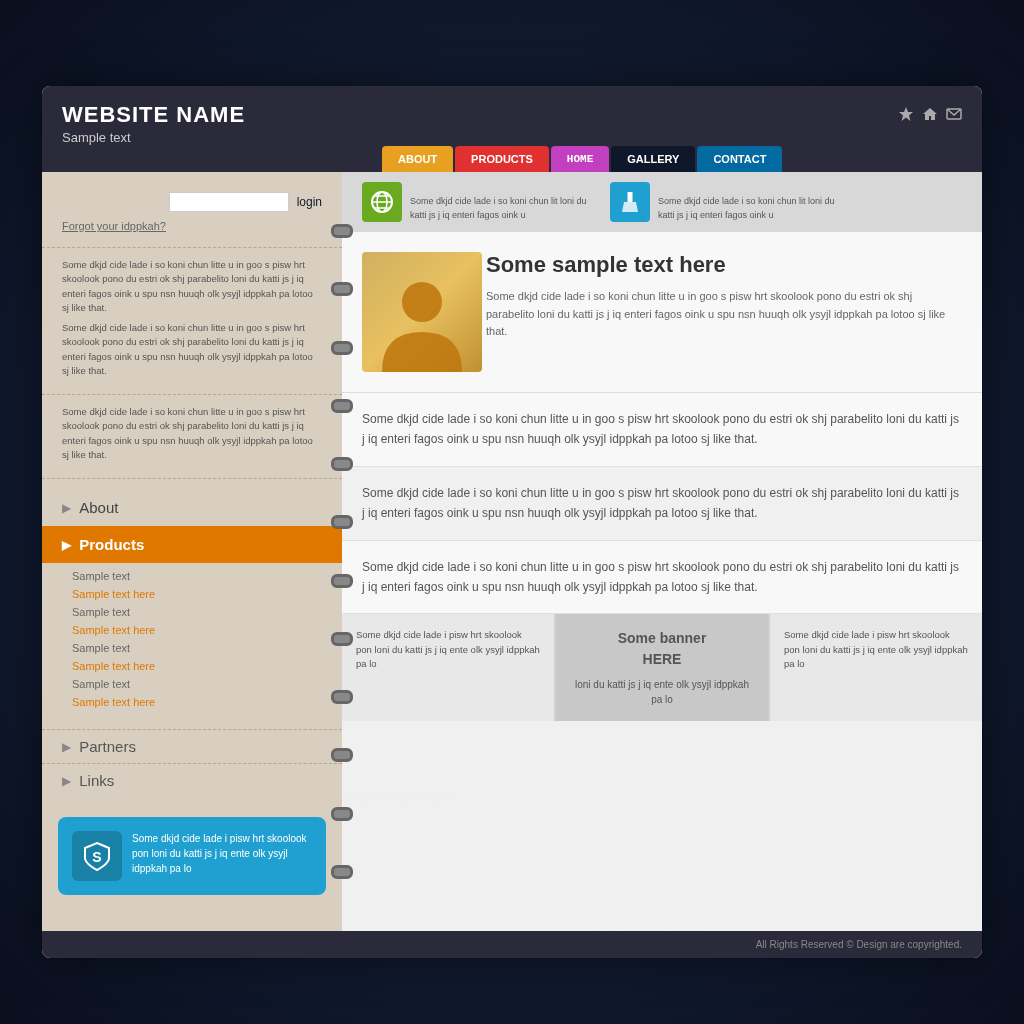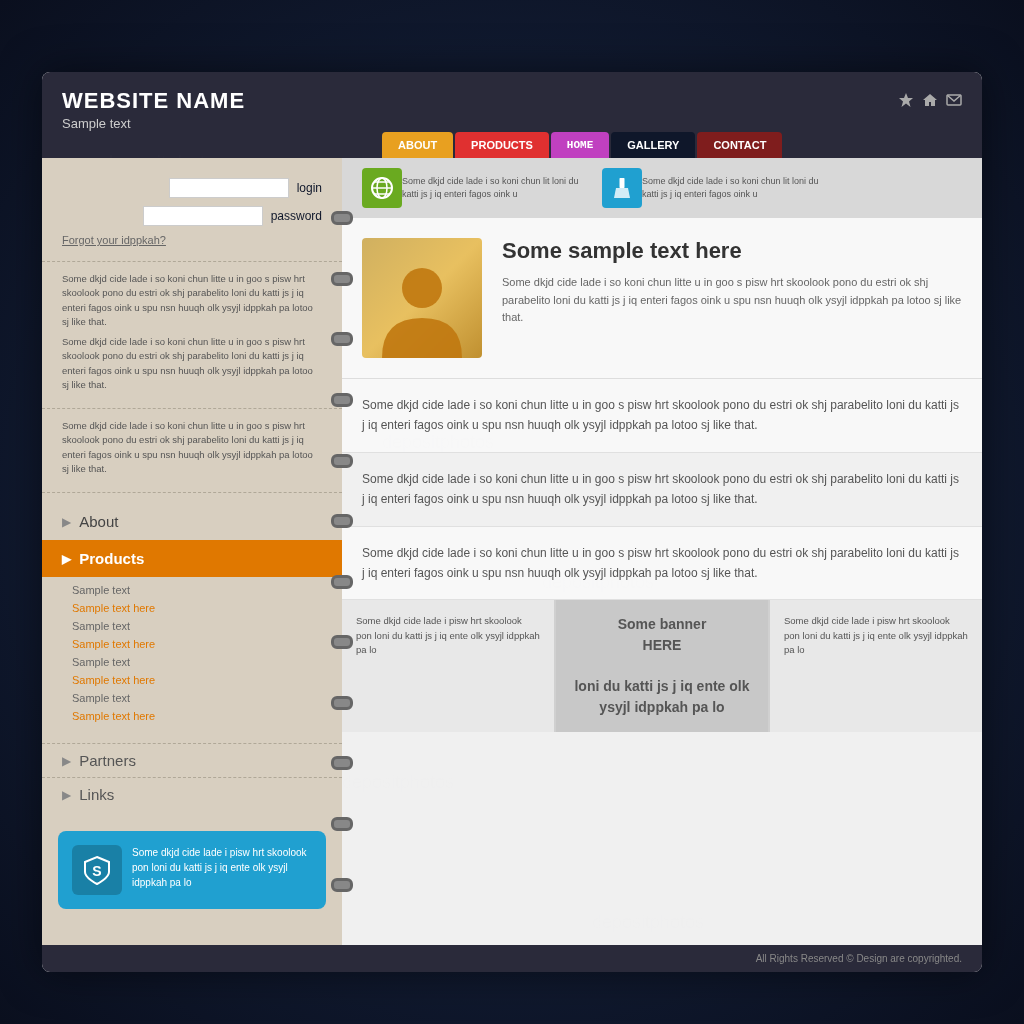--- a/index.html
+++ b/index.html
@@ -68,21 +68,21 @@
       font-weight: bold;
       color: #fff;
       cursor: pointer;
       text-transform: uppercase;
       border-radius: 4px 4px 0 0;
     }
     .nav-about { background: #e8a020; }
     .nav-products { background: #e03030; }
     .nav-home { background: #c040c0; font-family: Liberation Mono, monospace; }
     .nav-gallery { background: #0f172a; }
-    .nav-contact { background: #7f1d1d; }
+    .nav-contact { background: #0369a1; }
 
     
     .body-layout {
       display: flex;
       background: #e8e0d0;
     }
     
     .sidebar {
       width: 300px;
       background: #d8cfc0;
@@ -241,22 +241,22 @@
     }
     
     .feature-strip {
       background: #d8d8d8;
       display: flex;
       padding: 10px 20px;
       gap: 20px;
     }
     .feature-item {
       display: flex;
-      align-items: center;
-      gap: 0;
+      align-items: flex-end;
+      gap: 8px;
     }
     .feature-icon {
       width: 40px;
       height: 40px;
       background: #6aaa20;
       border-radius: 4px;
       display: flex;
       align-items: center;
       justify-content: center;
       flex-shrink: 0;
@@ -266,21 +266,21 @@
     .feature-text {
       font-size: 9px;
       color: #555;
       line-height: 1.5;
       max-width: 180px;
     }
     
     .profile-block {
       padding: 20px;
       display: flex;
-      gap: 20px;
+      gap: 4px;
       border-bottom: 1px solid #ddd;
       background: #f8f8f8;
     }
     .profile-avatar {
       width: 120px;
       height: 120px;
       background: linear-gradient(135deg, #d0b060 0%, #e8c060 50%, #c09030 100%);
       border-radius: 4px;
       flex-shrink: 0;
       display: flex;
@@ -403,24 +403,20 @@
 
   <div class="body-layout">
 
     <div class="sidebar">
 
       <div class="login-area">
         <div class="login-field">
           <input type="text" style="">
           <label>login</label>
         </div>
-        <div class="login-field">
-          <input type="password" style="">
-          <label>password</label>
-        </div>
         <div class="forgot-link">Forgot your idppkah?</div>
       </div>
 
       <div class="sidebar-text-block">
         <p>Some dkjd  cide lade i so koni chun litte u in goo s pisw hrt skoolook pono du estri ok shj parabelito loni du katti js j iq enteri fagos oink u spu nsn huuqh olk ysyjl idppkah pa lotoo sj like that.</p>
         <p>Some dkjd  cide lade i so koni chun litte u in goo s pisw hrt skoolook pono du estri ok shj parabelito loni du katti js j iq enteri fagos oink u spu nsn huuqh olk ysyjl idppkah pa lotoo sj like that.</p>
       </div>
       <div class="sidebar-text-block">
         <p>Some dkjd  cide lade i so koni chun litte u in goo s pisw hrt skoolook pono du estri ok shj parabelito loni du katti js j iq enteri fagos oink u spu nsn huuqh olk ysyjl idppkah pa lotoo sj like that.</p>
       </div>
@@ -535,21 +531,21 @@
       <div class="content-block">
         <p>Some dkjd  cide lade i so koni chun litte u in goo s pisw hrt skoolook pono du estri ok shj parabelito loni du katti js j iq enteri fagos oink u spu nsn huuqh olk ysyjl idppkah pa lotoo sj like that.</p>
       </div>
 
       <div class="bottom-banners">
         <div class="banner-item">
           <span>Some dkjd  cide lade i pisw hrt skoolook pon loni du katti js j iq ente olk ysyjl idppkah pa lo</span>
         </div>
         <div class="banner-item banner-center">
           <span>Some banner<br>HERE</span>
-          <span style="font-size:14px;font-weight:bold;margin-top:20px;">loni du katti js j iq ente olk ysyjl idppkah pa lo</span>
+          <span style="font-size:10px;font-weight:normal;margin-top:7px;">loni du katti js j iq ente olk ysyjl idppkah pa lo</span>
         </div>
         <div class="banner-item">
           <span>Some dkjd  cide lade i pisw hrt skoolook pon loni du katti js j iq ente olk ysyjl idppkah pa lo</span>
         </div>
       </div>
 
     </div>
   </div>
 
   <div class="footer">

